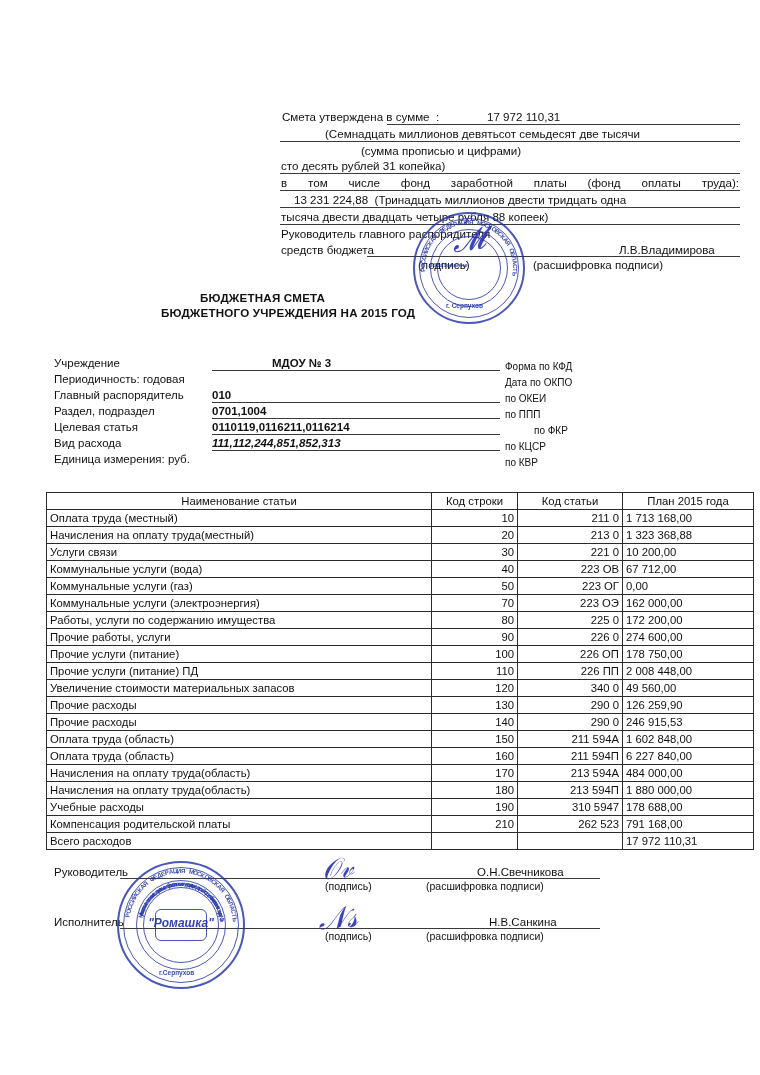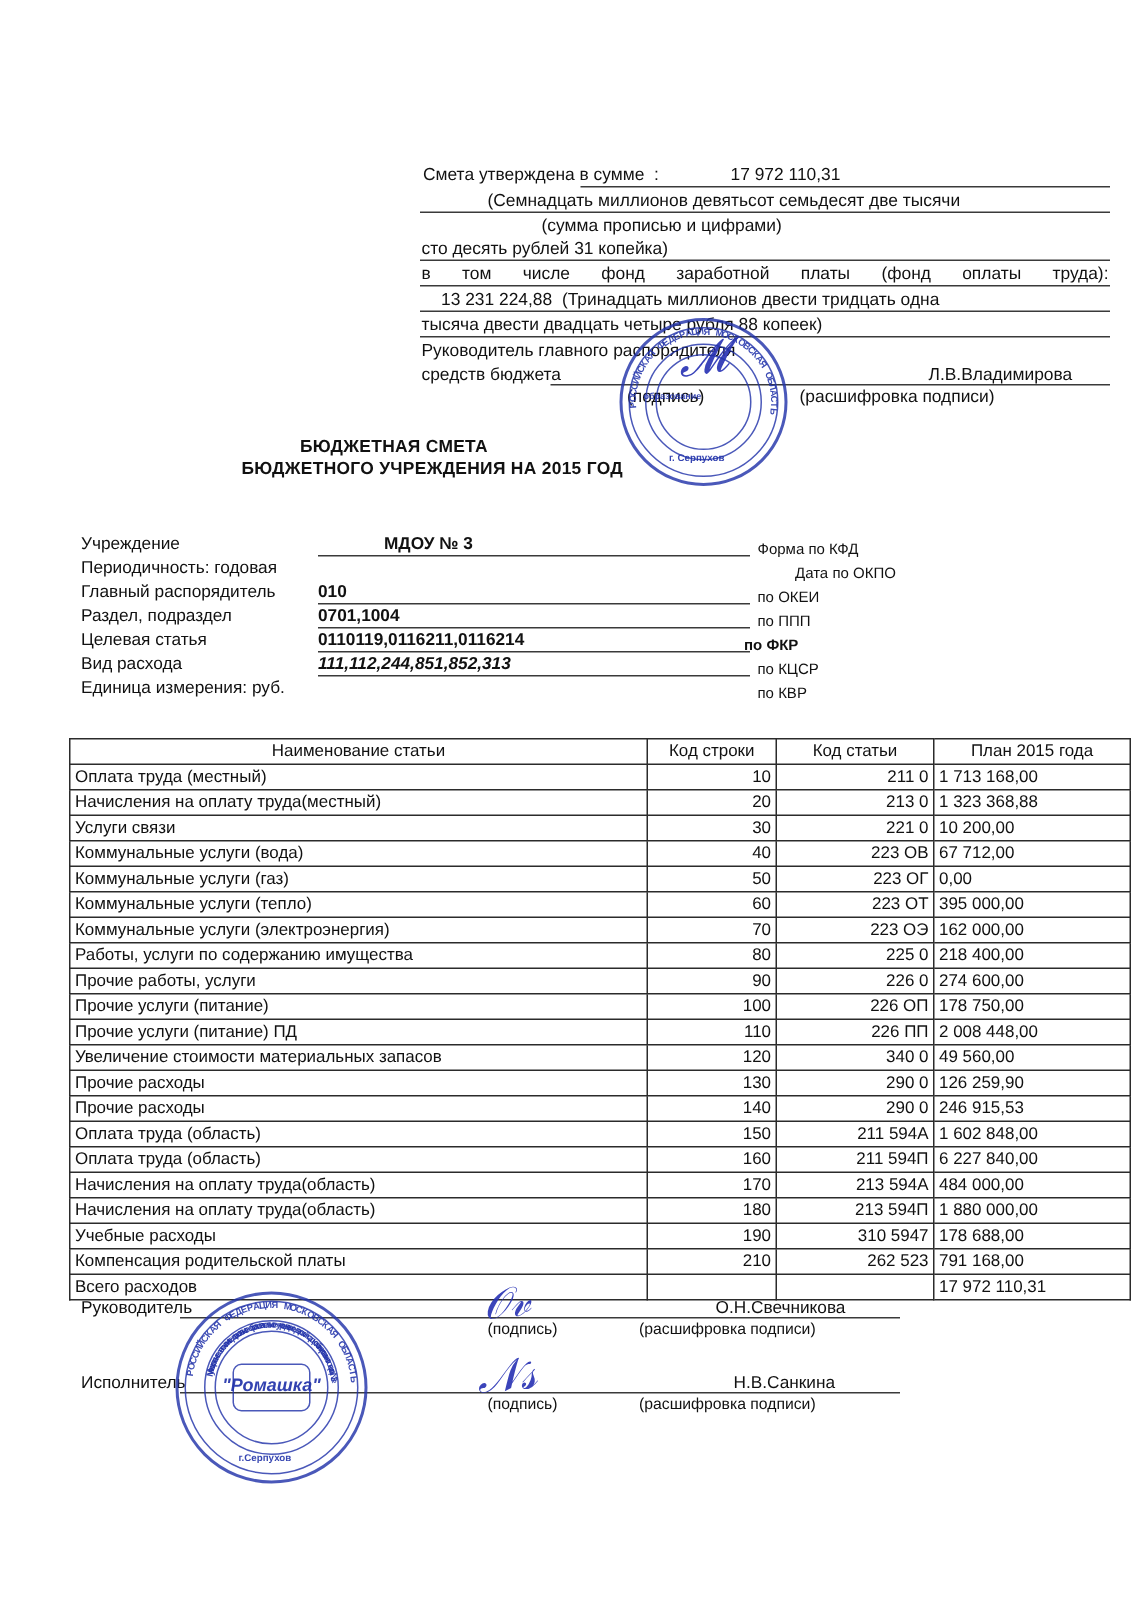--- a/index.html
+++ b/index.html
@@ -269,42 +269,42 @@
       <span class="arc-char" style="transform: translate(50px, -1.42109e-14px) rotate(450deg);">Т</span>
       <span class="arc-char" style="transform: translate(49.8097px, 4.35779px) rotate(455deg);">Ь</span>
     </div>
 
   <div class="doc-title" style="left:200px; top:291px;">БЮДЖЕТНАЯ СМЕТА</div>
   <div class="doc-title" style="left:161px; top:306px;">БЮДЖЕТНОГО УЧРЕЖДЕНИЯ НА 2015 ГОД</div>
 
   <div id="form-block">
 
     <div class="form-label" style="left:54px; top:357px;">Учреждение</div>
-    <div class="form-value" style="left:212px; top:357px;padding-left:44px;">МДОУ № 3</div>
+    <div class="form-value" style="left:228px; top:357px;padding-left:44px;">МДОУ № 3</div>
     <div class="rule" style="left:212px; top:370px; width:288px;"></div>
     <div class="form-right-label" style="left:505px; top:361px;">Форма по КФД</div>
 
     <div class="form-label" style="left:54px; top:373px;">Периодичность: годовая</div>
     <div class="form-value" style="left:212px; top:373px;"></div>
-    <div class="form-right-label" style="left:530px; top:377px;text-align:center;">Дата по ОКПО</div>
+    <div class="form-right-label" style="left:505px; top:377px;text-align:center;">Дата по ОКПО</div>
 
     <div class="form-label" style="left:54px; top:389px;">Главный распорядитель</div>
     <div class="form-value" style="left:212px; top:389px;">010</div>
     <div class="rule" style="left:212px; top:402px; width:288px;"></div>
     <div class="form-right-label" style="left:505px; top:393px;">по ОКЕИ</div>
 
     <div class="form-label" style="left:54px; top:405px;">Раздел, подраздел</div>
     <div class="form-value" style="left:212px; top:405px;">0701,1004</div>
     <div class="rule" style="left:212px; top:418px; width:288px;"></div>
     <div class="form-right-label" style="left:505px; top:409px;">по ППП</div>
 
     <div class="form-label" style="left:54px; top:421px;">Целевая статья</div>
     <div class="form-value" style="left:212px; top:421px;">0110119,0116211,0116214</div>
     <div class="rule" style="left:212px; top:434px; width:288px;"></div>
-    <div class="form-right-label" style="left:496px; top:425px;font-weight:bold;">по ФКР</div>
+    <div class="form-right-label" style="left:534px; top:425px;">по ФКР</div>
 
     <div class="form-label" style="left:54px; top:437px;">Вид расхода</div>
     <div class="form-value" style="left:212px; top:437px;font-style:italic;">111,112,244,851,852,313</div>
     <div class="rule" style="left:212px; top:450px; width:288px;"></div>
     <div class="form-right-label" style="left:505px; top:441px;">по КЦСР</div>
 
     <div class="form-label" style="left:54px; top:453px;">Единица измерения: руб.</div>
     <div class="form-right-label" style="left:505px; top:457px;">по КВР</div>
   </div>
 
@@ -343,36 +343,30 @@
           <td class="col-art pad-r">223 ОВ</td>
           <td class="col-plan pad-r">67 712,00</td>
         </tr>
         <tr>
           <td class="col-name">Коммунальные услуги (газ)</td>
           <td class="col-line pad-r">50</td>
           <td class="col-art pad-r">223 ОГ</td>
           <td class="col-plan pad-r">0,00</td>
         </tr>
         <tr>
-          <td class="col-name">Коммунальные услуги (тепло)</td>
-          <td class="col-line pad-r">60</td>
-          <td class="col-art pad-r">223 ОТ</td>
-          <td class="col-plan pad-r">395 000,00</td>
-        </tr>
-        <tr>
           <td class="col-name">Коммунальные услуги (электроэнергия)</td>
           <td class="col-line pad-r">70</td>
           <td class="col-art pad-r">223 ОЭ</td>
           <td class="col-plan pad-r">162 000,00</td>
         </tr>
         <tr>
           <td class="col-name">Работы, услуги по содержанию имущества</td>
           <td class="col-line pad-r">80</td>
           <td class="col-art pad-r">225 0</td>
-          <td class="col-plan pad-r">218 400,00</td>
+          <td class="col-plan pad-r">172 200,00</td>
         </tr>
         <tr>
           <td class="col-name">Прочие работы, услуги</td>
           <td class="col-line pad-r">90</td>
           <td class="col-art pad-r">226 0</td>
           <td class="col-plan pad-r">274 600,00</td>
         </tr>
         <tr>
           <td class="col-name">Прочие услуги (питание)</td>
           <td class="col-line pad-r">100</td>

